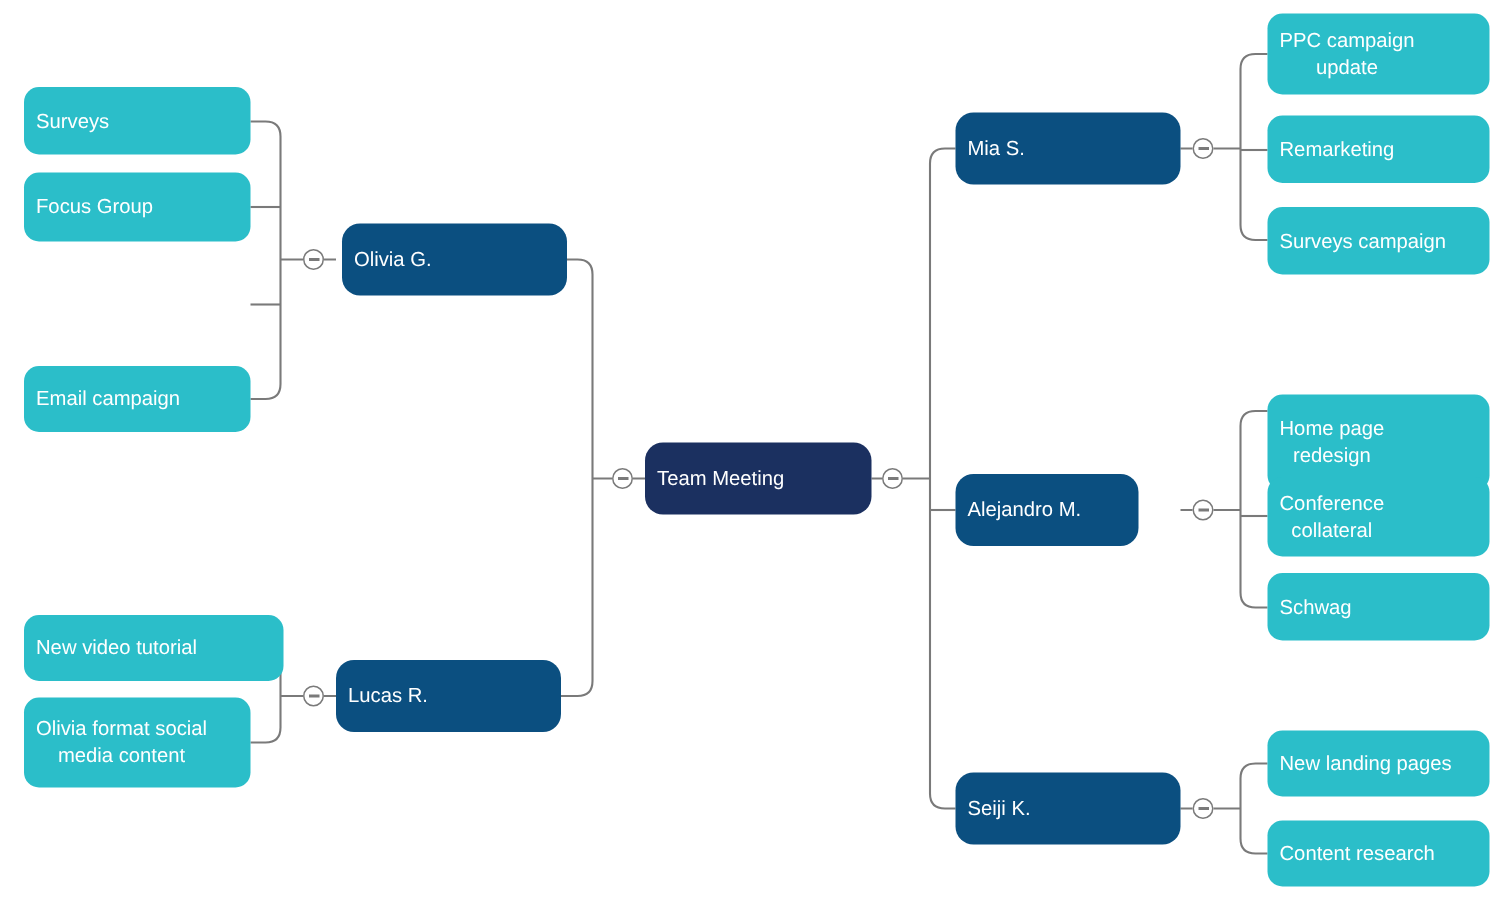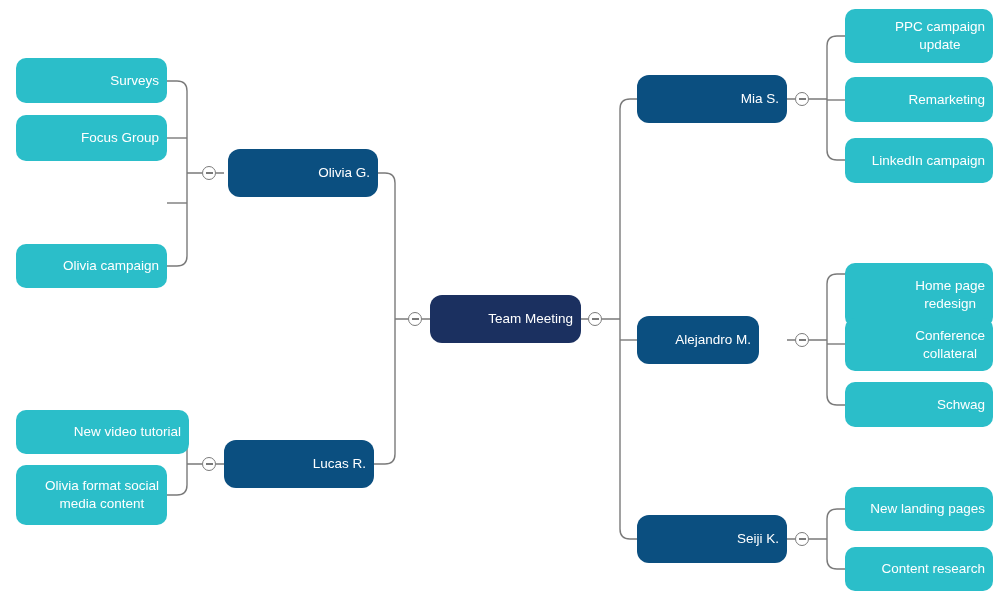--- a/index.html
+++ b/index.html
@@ -6,21 +6,21 @@
   #canvas{
     position:relative;
     width:1000px;height:601px;
     background:#ffffff;
     overflow:hidden;
     font-family:"Liberation Sans", sans-serif;
   }
   #wires{position:absolute;left:0;top:0;z-index:1;}
   .node{
     position:absolute;
-    display:flex;align-items:center;justify-content:flex-end;
+    display:flex;align-items:center;justify-content:flex-start;
     box-sizing:border-box;
     text-align:center;
     color:var(--text,#fff);
     font-size:13.5px;
     line-height:1.3;
     white-space:pre-line;
     z-index:2;
     padding:2px 8px;
     cursor:default;
   }
@@ -99,40 +99,40 @@
     <span>Seiji K.</span>
   </div>
 
   <div class="node leaf" style="left:16px;top:58px;width:151px;height:45px">
     <span>Surveys</span>
   </div>
   <div class="node leaf" style="left:16px;top:115px;width:151px;height:46px">
     <span>Focus Group</span>
   </div>
   <div class="node leaf" style="left:16px;top:244px;width:151px;height:44px">
-    <span>Olivia campaign</span>
+    <span>Email campaign</span>
   </div>
 
   <div class="node leaf" style="left:16px;top:410px;width:173px;height:44px">
     <span>New video tutorial</span>
   </div>
   <div class="node leaf" style="left:16px;top:465px;width:151px;height:60px">
     <span>Olivia format social
 media content</span>
   </div>
 
   <div class="node leaf" style="left:845px;top:9px;width:148px;height:54px">
     <span>PPC campaign
 update</span>
   </div>
   <div class="node leaf" style="left:845px;top:77px;width:148px;height:45px">
     <span>Remarketing</span>
   </div>
   <div class="node leaf" style="left:845px;top:138px;width:148px;height:45px">
-    <span>LinkedIn campaign</span>
+    <span>Surveys campaign</span>
   </div>
 
   <div class="node leaf" style="left:845px;top:263px;width:148px;height:64px">
     <span>Home page
 redesign</span>
   </div>
   <div class="node leaf" style="left:845px;top:318px;width:148px;height:53px">
     <span>Conference
 collateral</span>
   </div>

